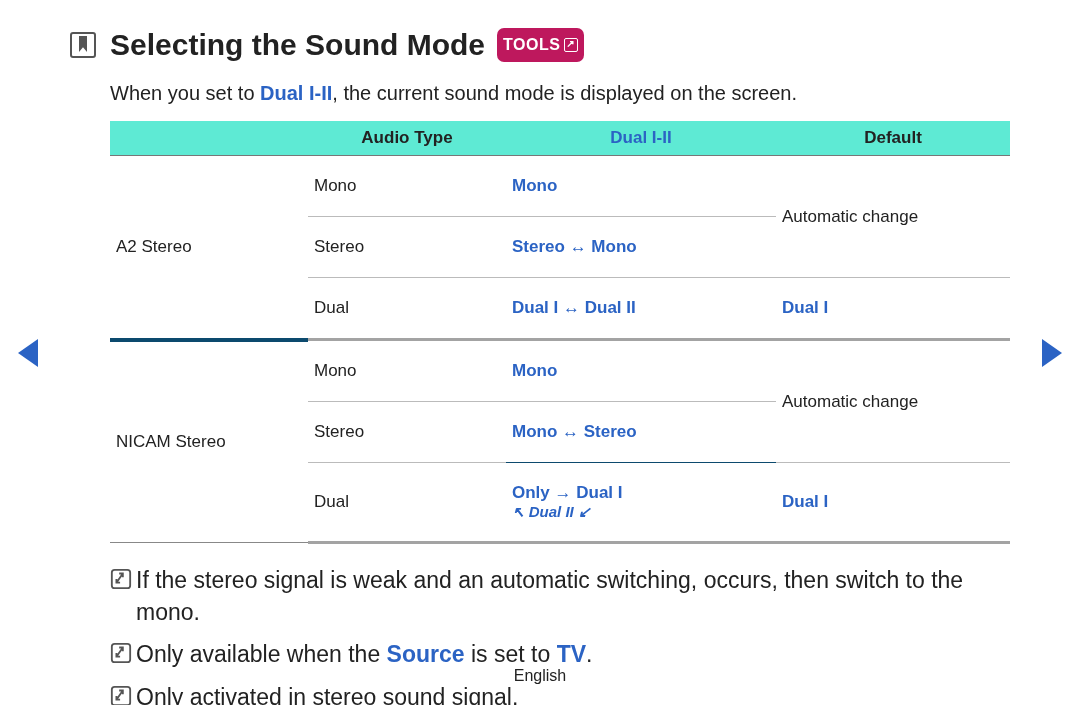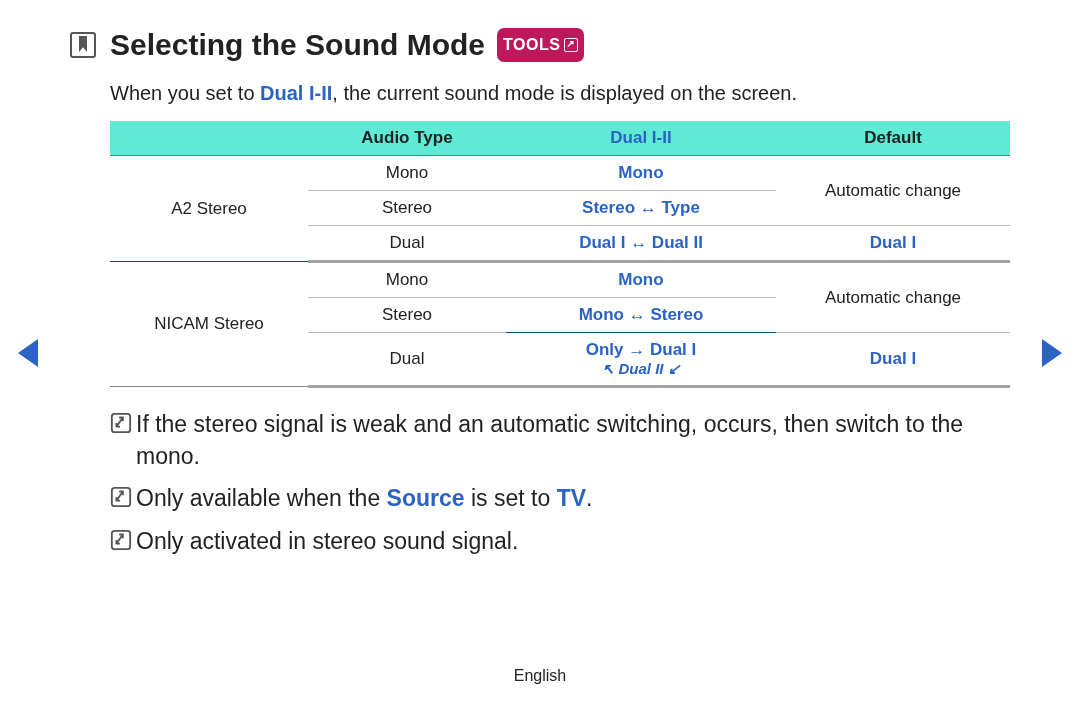--- a/index.html
+++ b/index.html
@@ -86,22 +86,21 @@
     }
     thead th {
       background: #5eead4;
       font-weight: bold;
       padding: 7px 4px;
       text-align: center;
       border-bottom: 1px solid #777;
     }
     thead th.blue { color: #2b63c4; }
     tbody td {
-      padding: 7px 6px;
-      text-align: center;
+      padding: 20px 6px;
       vertical-align: middle;
     }
     tbody tr.sep td { border-bottom: 3px solid #a3a3a3; margin-top: 20px; }
     tbody tr.subsep td.sub { border-bottom: 1px solid #bbb; }
     .row-label { }
     .blue-cell { color: #2b63c4; font-weight: bold; }
     .small-arrow { font-size: 15px; font-style: italic; }
 
     .notes {
       margin: 20px 0 0 40px;
@@ -168,28 +167,28 @@
   <thead>
     <tr>
       <th style="width:22%"></th>
       <th style="width:22%">Audio Type</th>
       <th class="blue" style="width:30%">Dual I-II</th>
       <th style="width:26%">Default</th>
     </tr>
   </thead>
   <tbody>
     <tr class="subsep">
-      <td rowspan="3" class="row-label" style="border-bottom:1px solid #0c4a6e">A2 Stereo</td>
+      <td rowspan="3" class="row-label" style="border-bottom:4px solid #0c4a6e">A2 Stereo</td>
       <td class="sub" style="border-bottom:1px solid #bbb">Mono</td>
       <td class="blue-cell sub" style="border-bottom:1px solid #bbb">Mono</td>
       <td rowspan="2" style="border-bottom:1px solid #bbb">Automatic change</td>
     </tr>
     <tr>
       <td style="border-bottom:1px solid #bbb">Stereo</td>
-      <td class="blue-cell" style="border-bottom:1px solid #bbb">Stereo ↔ Type</td>
+      <td class="blue-cell" style="border-bottom:1px solid #bbb">Stereo ↔ Mono</td>
     </tr>
     <tr class="sep">
       <td>Dual</td>
       <td class="blue-cell">Dual I ↔ Dual II</td>
       <td class="blue-cell">Dual I</td>
     </tr>
 
     <tr>
       <td rowspan="3" class="row-label" style="border-bottom:1px solid #888">NICAM Stereo</td>
       <td style="border-bottom:1px solid #bbb">Mono</td>

